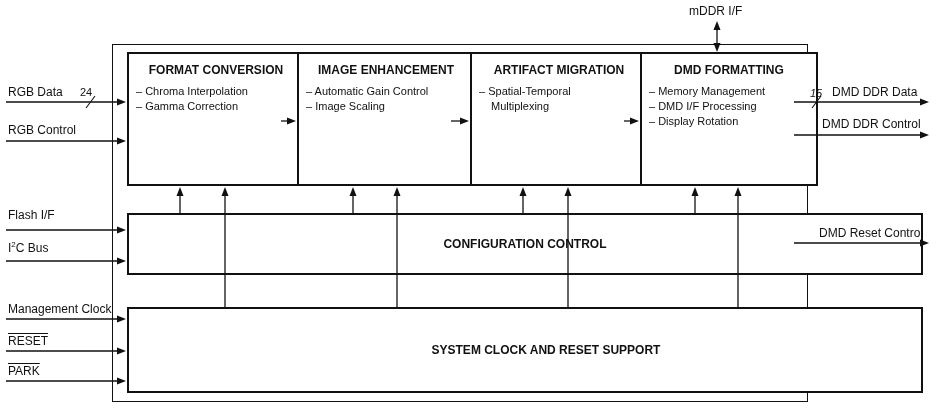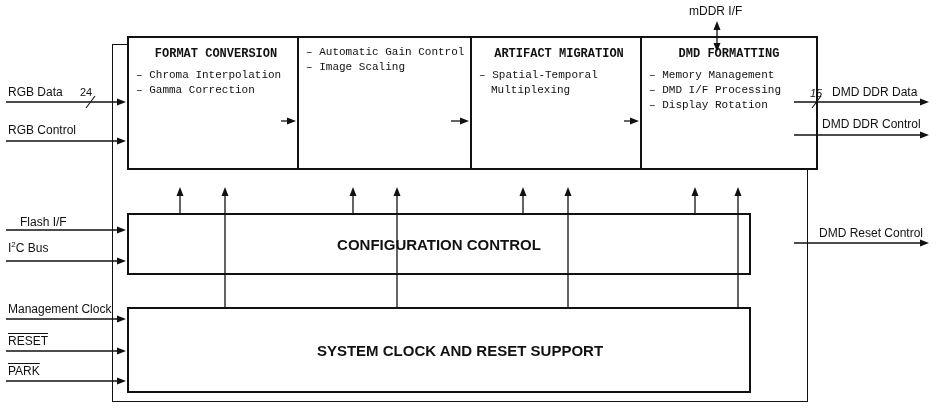--- a/index.html
+++ b/index.html
@@ -9,39 +9,38 @@
     background:#ffffff;
     font-family:"Liberation Sans", sans-serif;
     color:#111;
     overflow:hidden;
   }
   .outer-box{
     position:absolute;left:112px;top:44px;width:696px;height:358px;
     border:1.5px solid #111;box-sizing:border-box;background:transparent;
   }
   .block{
-    position:absolute;top:36px;width:178px;height:134px;
+    position:absolute;top:52px;width:178px;height:134px;
     border:2px solid #111;box-sizing:border-box;background:#fff;
     z-index:2;
-    font-family:Liberation Mono, monospace;
   }
   .block-title{
     margin-top:9px;text-align:center;
     font-size:12px;font-weight:bold;letter-spacing:0px;white-space:nowrap;
   }
   .block-items{margin-top:7px;padding:0 3px 0 7px;}
   .item{
     font-size:11px;line-height:15px;
     padding-left:12px;text-indent:-12px;
   }
   .wide-block{
-    position:absolute;left:127px;width:624px;
+    position:absolute;left:127px;width:796px;
     border:2px solid #111;box-sizing:border-box;background:#fff;
     display:flex;align-items:center;justify-content:center;
-    font-size:15px;font-weight:bold;z-index:2;
+    font-size:12px;font-weight:bold;z-index:2;
   }
   .config{top:213px;height:62px;}
   .sysclk{top:307px;height:86px;padding-left:42px;}
   .sig-label{
     position:absolute;font-size:12px;white-space:nowrap;z-index:3;
   }
   .overline{text-decoration:overline;}
   .bus-width{font-size:11px;}
   sup.i2c-sup{font-size:8px;line-height:0;}
   .wires{
@@ -61,20 +60,21 @@
 
   <div class="block" style="left:127px;">
     <div class="block-title">FORMAT CONVERSION</div>
     <div class="block-items">
       <div class="item">– Chroma Interpolation</div>
       <div class="item">– Gamma Correction</div>
     </div>
   </div>
 
   <div class="block" style="left:297px;">
+    <div class="block-title">IMAGE ENHANCEMENT</div>
     <div class="block-items">
       <div class="item">– Automatic Gain Control</div>
       <div class="item">– Image Scaling</div>
     </div>
   </div>
 
   <div class="block" style="left:470px;">
     <div class="block-title">ARTIFACT MIGRATION</div>
     <div class="block-items">
       <div class="item" style="max-width:120px;">– Spatial-Temporal Multiplexing</div>
@@ -95,21 +95,21 @@
   </div>
   <div class="wide-block sysclk">
     <span>SYSTEM CLOCK AND RESET SUPPORT</span>
   </div>
 
   <div class="sig-label" style="left:689px;top:4px;">mDDR I/F</div>
 
   <div class="sig-label" style="left:8px;top:85px;">RGB Data</div>
   <div class="sig-label bus-width" style="left:80px;top:86px;">24</div>
   <div class="sig-label" style="left:8px;top:123px;">RGB Control</div>
-  <div class="sig-label" style="left:8px;top:215px;margin-left:12px;">Flash I/F</div>
+  <div class="sig-label" style="left:8px;top:208px;">Flash I/F</div>
   <div class="sig-label" style="left:8px;top:241px;"><span>I</span><sup class="i2c-sup">2</sup><span>C Bus</span></div>
   <div class="sig-label" style="left:8px;top:302px;">Management Clock</div>
   <div class="sig-label overline" style="left:8px;top:334px;">RESET</div>
   <div class="sig-label overline" style="left:8px;top:364px;text-align:center;">PARK</div>
 
   <div class="sig-label bus-width" style="left:810px;top:87px;font-style:italic;">15</div>
   <div class="sig-label" style="left:832px;top:85px;">DMD DDR Data</div>
   <div class="sig-label" style="left:822px;top:117px;">DMD DDR Control</div>
   <div class="sig-label" style="left:819px;top:226px;">DMD Reset Control</div>
 

